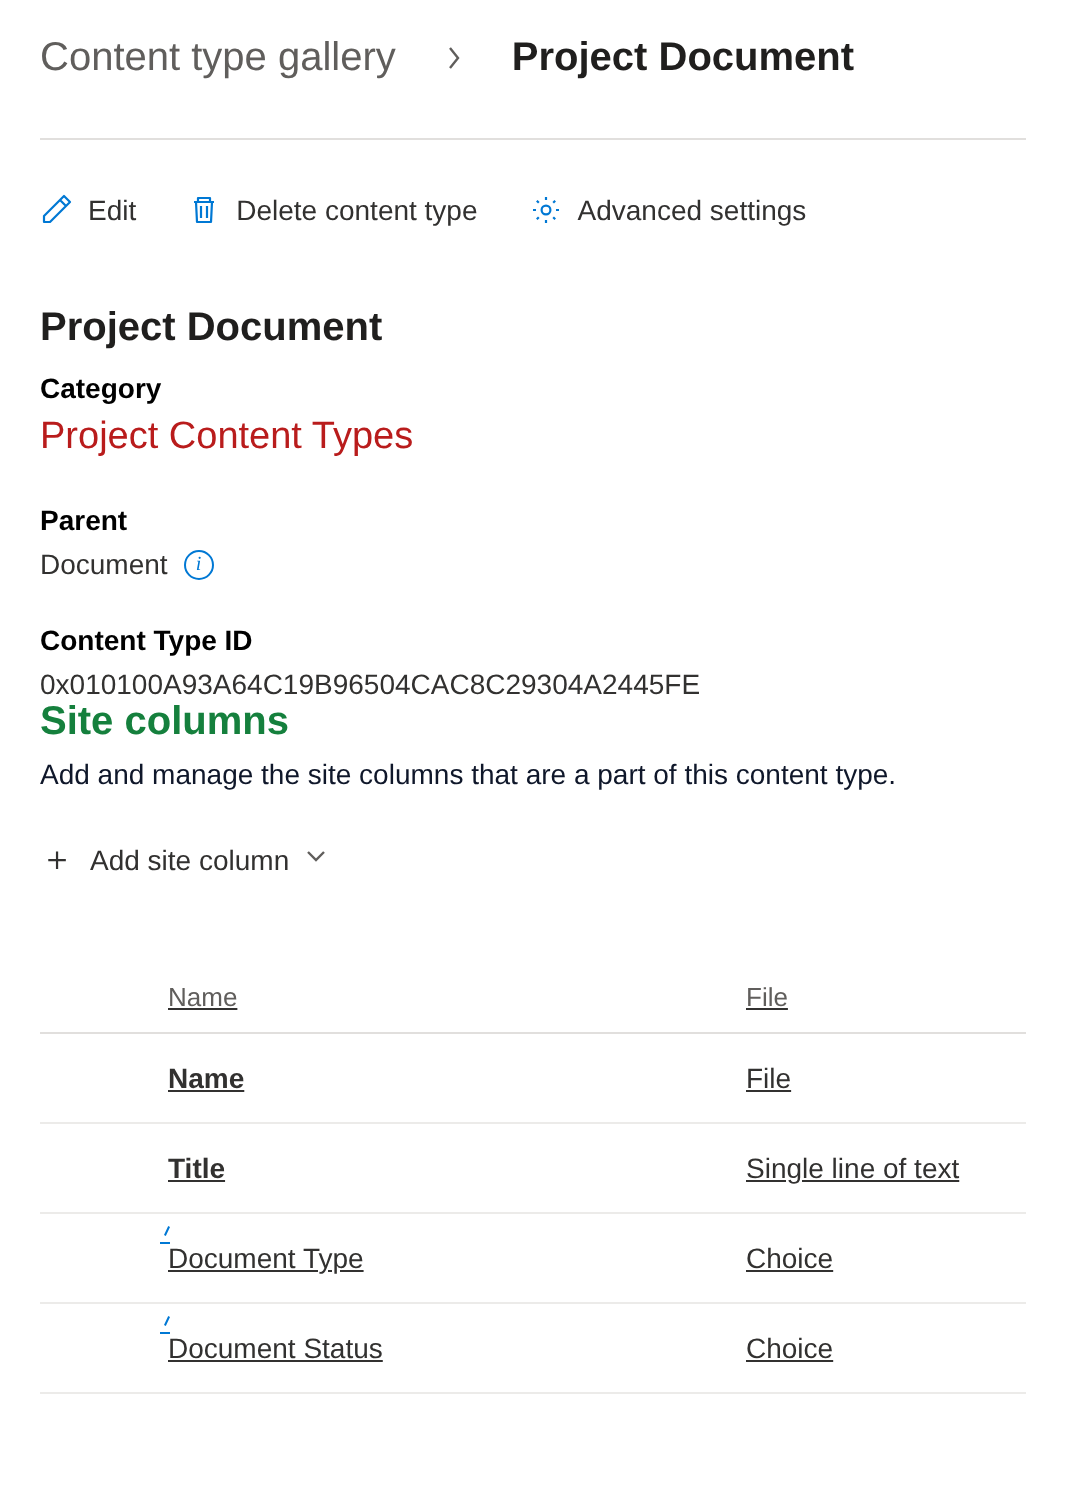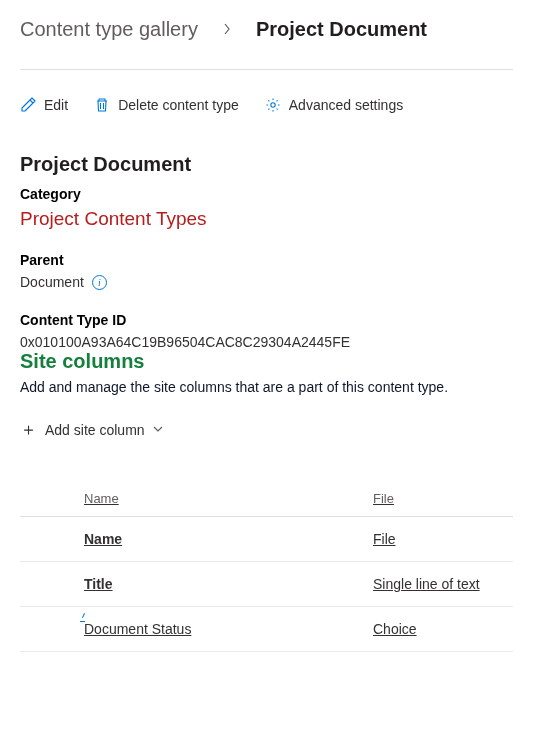--- a/index.html
+++ b/index.html
@@ -267,17 +267,21 @@
   <tbody id="col-rows">
       <tr>
         <td class="col-name"><span>Name</span></td>
         <td class="col-type">File</td>
       </tr>
       <tr>
         <td class="col-name"><span>Title</span></td>
         <td class="col-type">Single line of text</td>
       </tr>
       <tr>
+        <td class="col-name light"><span class="managed-mark"></span><span>Document Type</span></td>
+        <td class="col-type">Choice</td>
+      </tr>
+      <tr>
         <td class="col-name light"><span class="managed-mark"></span><span>Document Status</span></td>
         <td class="col-type">Choice</td>
       </tr>
     </tbody>
 </table>
 
 </body></html>

